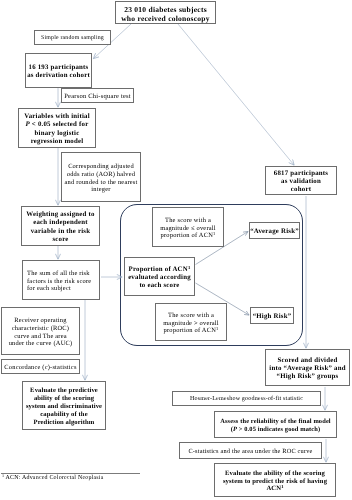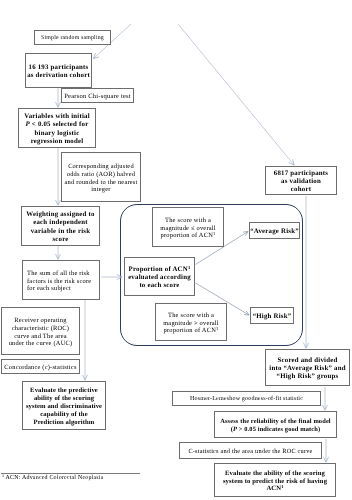--- a/index.html
+++ b/index.html
@@ -45,20 +45,23 @@
       <line x1="325" y1="387" x2="325" y2="410"></line>
       <line x1="326" y1="439" x2="326" y2="462"></line>
     </g>
     <g fill="none" stroke="#8b99ab" stroke-width="0.72" marker-end="url(#ahg)">
       <line x1="195.5" y1="264.5" x2="248" y2="231.5"></line>
       <line x1="195.5" y1="283" x2="249" y2="315"></line>
     </g>
   </svg>
   <div class="roundrect" style="left:120px;top:204px;width:183px;height:142px;"></div>
 
+  <div class="box b" style="left:115px;top:1px;width:101px;height:23px;font-size:7.55px;letter-spacing:0.24px;">
+    <span class="t"><b>23 010 diabetes subjects<br>who received colonoscopy</b></span>
+    </div>
 
   <div class="box" style="left:34px;top:30px;width:77px;height:15px;font-size:5.85px;letter-spacing:0.19px;">
     <span class="t">Simple random sampling</span>
     </div>
 
   <div class="box b" style="left:25px;top:53px;width:67px;height:35px;font-size:6.85px;letter-spacing:0.21px;">
     <span class="t"><b>16 193 participants<br>as derivation cohort</b></span>
     </div>
 
   <div class="box" style="left:61px;top:88px;width:73px;height:15px;font-size:6.55px;letter-spacing:0.21px;">

